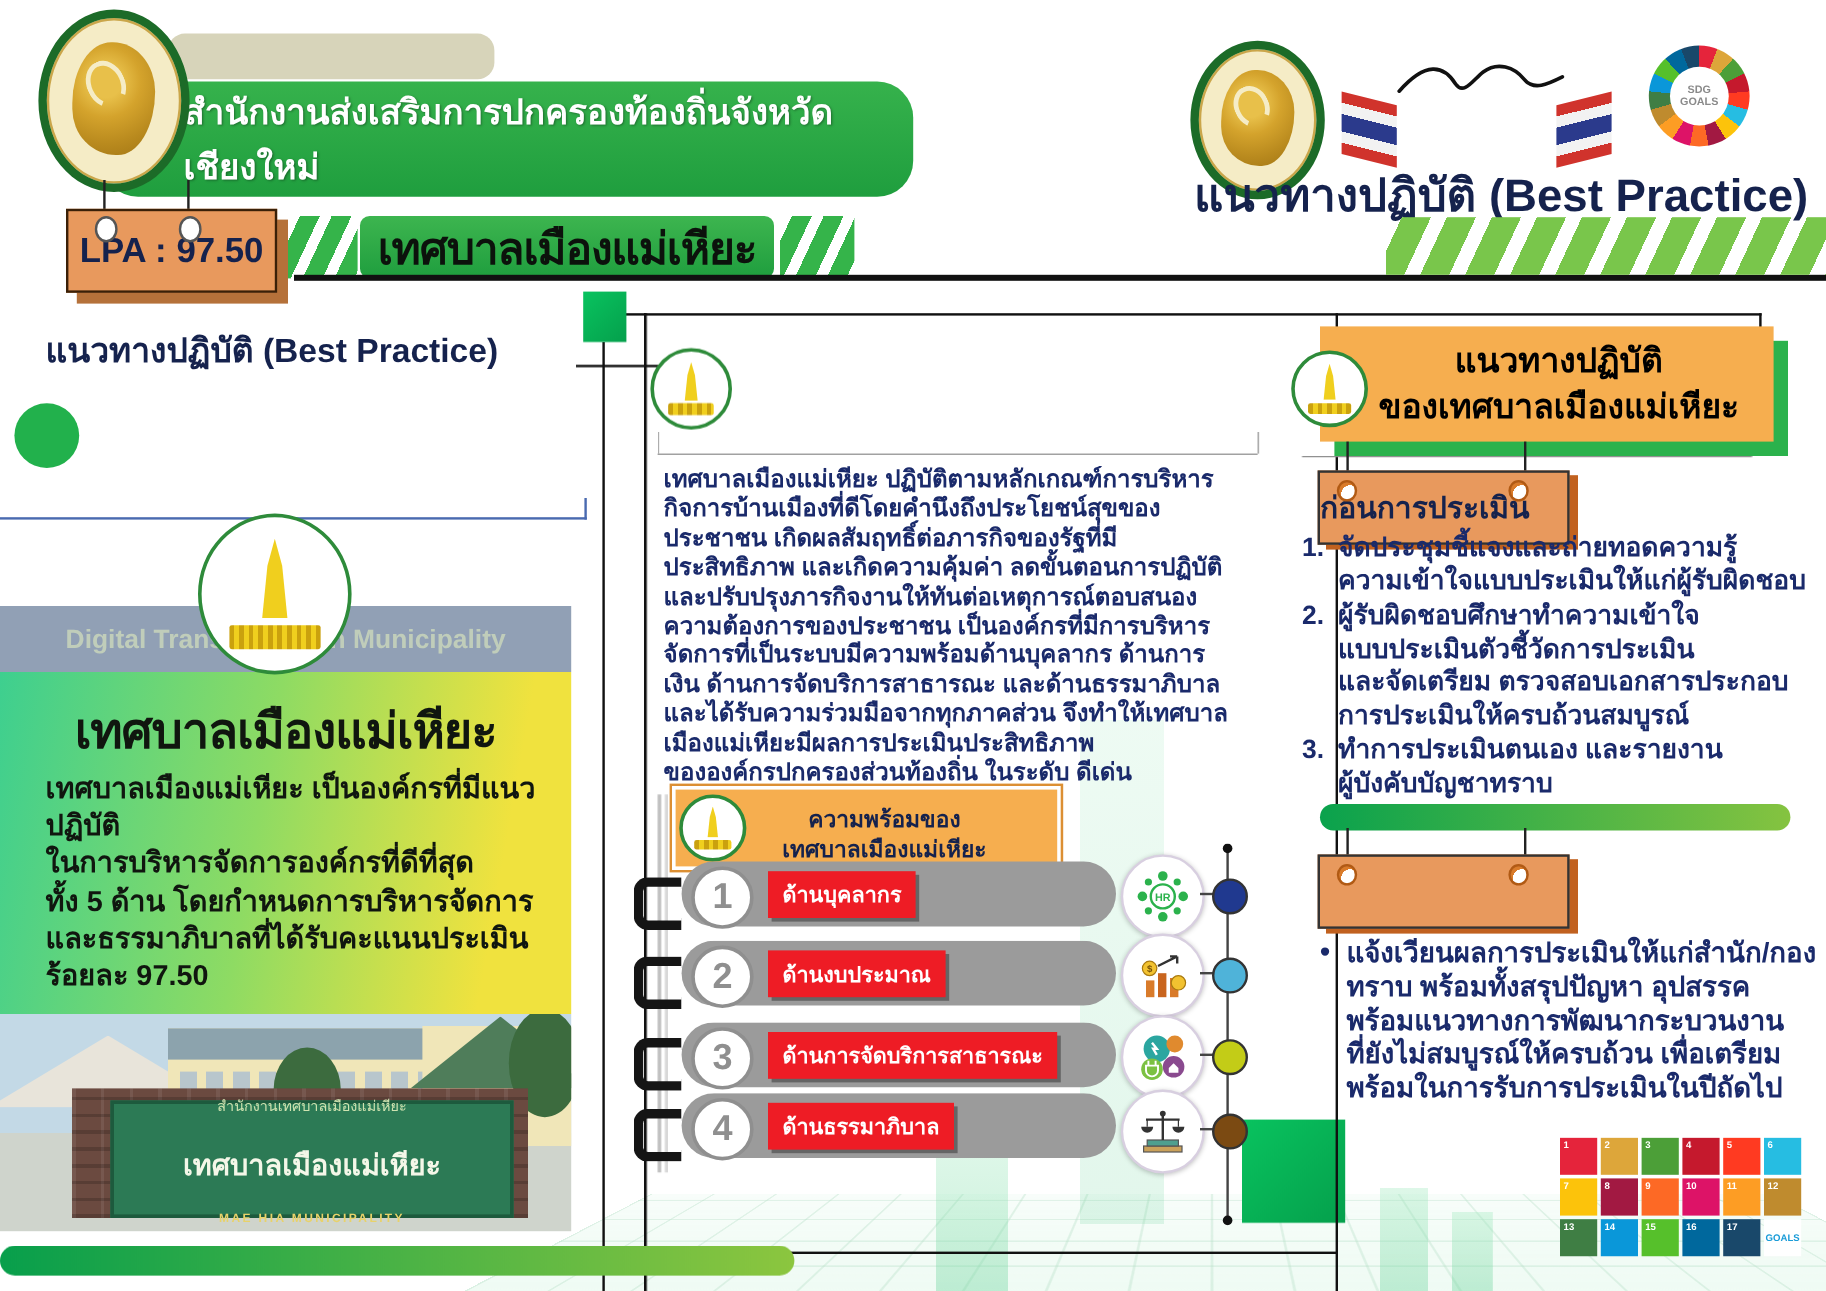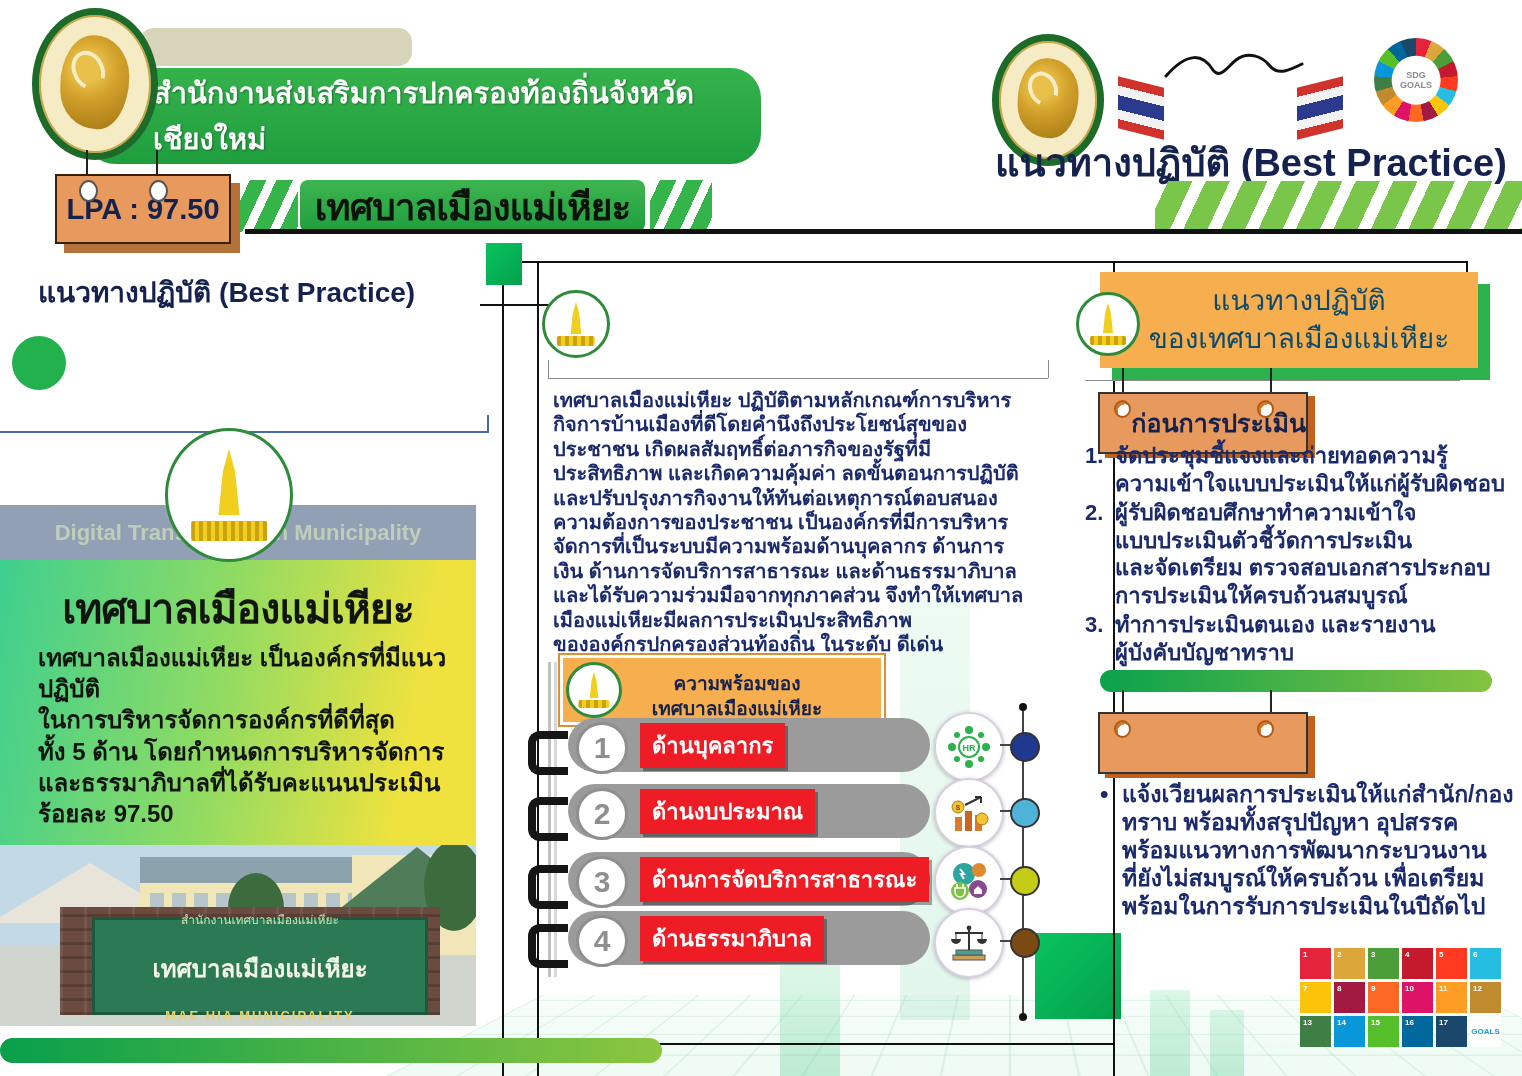--- a/index.html
+++ b/index.html
@@ -66,21 +66,21 @@
     background:linear-gradient(180deg,#d0332c 0 18%,#f2f2f2 18% 36%,#2b3a8c 36% 64%,#f2f2f2 64% 82%,#d0332c 82% 100%);}
   .motto .flag.l{left:0;transform:skewY(14deg);}
   .motto .flag.r{right:0;transform:skewY(-14deg);}
   .motto .band{position:absolute;left:28px;top:38px;width:170px;height:44px;border:2px solid #c9a00a;border-radius:8px;
     background:linear-gradient(180deg,#fdf29b,#f7d93a);display:flex;align-items:center;justify-content:center;
     font-size:16px;font-weight:bold;color:#1c2a6e;}
 
   
   .orange-box{background:#f6ae4f;box-shadow:12px 12px 0 #2bb24c;}
   .hang-sign{background:#e8995d;border:2px solid #333;box-shadow:7px 4px 0 #c1611f;
-    display:flex;align-items:center;justify-content:flex-end;}
+    display:flex;align-items:center;justify-content:flex-start;}
   .hang-sign .txt{font-size:25px;font-weight:900;color:#15224d;}
   .green-pill-bar{border-radius:12px;background:linear-gradient(90deg,#0aa24d,#85c340);}
   .line{background:#111;}
   .thinline{background:#8a8a8a;}
   .blueline{background:#4a6ab0;}
 
   
   .left-heading{left:38px;top:270px;font-size:28px;font-weight:900;color:#15224d;}
   .objective-box{left:35px;top:310px;width:450px;height:106px;display:flex;align-items:center;justify-content:center;text-align:center;}
   .objective-box .txt{font-size:21px;font-weight:900;color:#15224d;line-height:1.55;}
@@ -103,52 +103,52 @@
   .photo .gable:before{content:"";position:absolute;left:-10px;top:-8px;width:150px;height:60px;background:#4f7d5a;
     clip-path:polygon(0 100%,50% 0,100% 100%);}
   .photo .tree{position:absolute;background:#3c6b3e;border-radius:50%;}
   .photo .wall{position:absolute;left:60px;top:62px;width:380px;height:108px;background:#6b4a40;
     background-image:repeating-linear-gradient(0deg,rgba(0,0,0,.18) 0 3px,transparent 3px 14px),
                      repeating-linear-gradient(90deg,rgba(255,255,255,.08) 0 3px,transparent 3px 24px);}
   .photo .sign{position:absolute;left:92px;top:72px;width:330px;height:92px;background:#2c7a55;border:3px solid #1d5a3d;
     display:flex;flex-direction:column;align-items:center;justify-content:center;gap:20px;}
   .photo .sign .s0{color:#cfe3b0;font-size:12px;}
   .photo .sign .s1{color:#f4f7e8;font-size:24px;font-weight:900;}
-  .photo .sign .s2{color:#e8d26a;font-size:13px;font-weight:bold;letter-spacing:2px;}
+  .photo .sign .s2{color:#e8d26a;font-size:10px;font-weight:bold;letter-spacing:2px;}
   .photo .car{position:absolute;border-radius:6px 6px 3px 3px;}
 
   .bottom-green-bar{left:0;top:1038px;width:662px;height:25px;border-radius:13px;
     background:linear-gradient(90deg,#089f4c,#8cc63f);}
 
   
   .mid-header{left:565px;top:272px;width:416px;height:88px;display:flex;align-items:center;justify-content:center;}
   .mid-header .txt{font-size:32px;font-weight:900;color:#15224d;margin-left:34px;}
   .mid-par{left:553px;top:388px;width:492px;font-size:20px;font-weight:900;color:#1a2a6b;line-height:1.22;}
   .ready-box{left:560px;top:655px;width:318px;height:64px;background:#f6ae4f;border:3px solid #fff;outline:2px solid #dc8f33;
     display:flex;align-items:flex-end;justify-content:center;text-align:center;}
   .ready-box .txt{font-size:19px;font-weight:900;color:#15224d;line-height:1.35;margin-left:30px;}
   .bind-line{top:662px;width:3px;height:315px;background:#c0c0c0;box-shadow:6px 0 0 #d8d8d8;}
 
   .pill{position:absolute;left:568px;width:362px;height:54px;background:#9b9b9b;border-radius:27px;
     display:flex;align-items:center;}
   .pill .numc{position:absolute;left:8px;top:4px;width:46px;height:46px;border-radius:50%;background:#fff;
     border:3px solid #8f8f8f;color:#8f8f8f;font-size:30px;font-weight:900;display:flex;align-items:center;justify-content:center;}
-  .pill .lbl{margin-left:72px;background:#ee1c25;color:#fff;font-size:22px;font-weight:900;
+  .pill .lbl{margin-left:72px;background:#ee1c25;color:#fff;font-size:18px;font-weight:900;
     padding:5px 12px;box-shadow:3px 3px 0 rgba(0,0,0,.35);white-space:nowrap;}
   .staple{position:absolute;left:528px;width:32px;height:28px;border:8px solid #151515;border-right:none;border-radius:12px 0 0 12px;}
   .icon-circle{position:absolute;left:934px;width:66px;height:66px;border-radius:50%;background:#fff;
     border:2px solid #d8cfe0;box-shadow:0 1px 4px rgba(0,0,0,.25);display:flex;align-items:center;justify-content:center;}
   .tl-line{left:1022px;top:707px;width:2px;height:310px;background:#444;}
   .tl-dot{position:absolute;left:1010px;width:26px;height:26px;border-radius:50%;border:2px solid #333;}
   .tl-conn{position:absolute;left:1000px;width:22px;height:2px;background:#444;}
   .tl-end{position:absolute;left:1019px;width:8px;height:8px;border-radius:50%;background:#111;}
 
   
   .right-header{left:1100px;top:272px;width:378px;height:96px;display:flex;align-items:center;justify-content:center;text-align:center;}
-  .right-header .txt{font-size:28px;font-weight:400;color:#0c4a6e;line-height:1.35;margin-left:20px;}
+  .right-header .txt{font-size:28px;font-weight:700;color:#000000;line-height:1.35;margin-left:20px;}
   .r-list{left:1085px;top:442px;width:436px;}
   .r-item{display:flex;margin-bottom:2px;}
   .r-item .n{width:30px;font-size:22px;font-weight:900;color:#1a2a6b;line-height:1.25;}
   .r-item .t{flex:1;font-size:22px;font-weight:900;color:#1a2a6b;line-height:1.25;}
   .r-bullet{left:1100px;top:780px;width:420px;display:flex;}
   .r-bullet .b{width:22px;font-size:24px;font-weight:900;color:#1a2a6b;}
   .r-bullet .t{flex:1;font-size:23px;font-weight:900;color:#1a2a6b;line-height:1.22;}
 
   
   .sdg-grid{left:1300px;top:948px;width:205px;display:grid;grid-template-columns:repeat(6,31px);grid-auto-rows:31px;gap:3px;}

